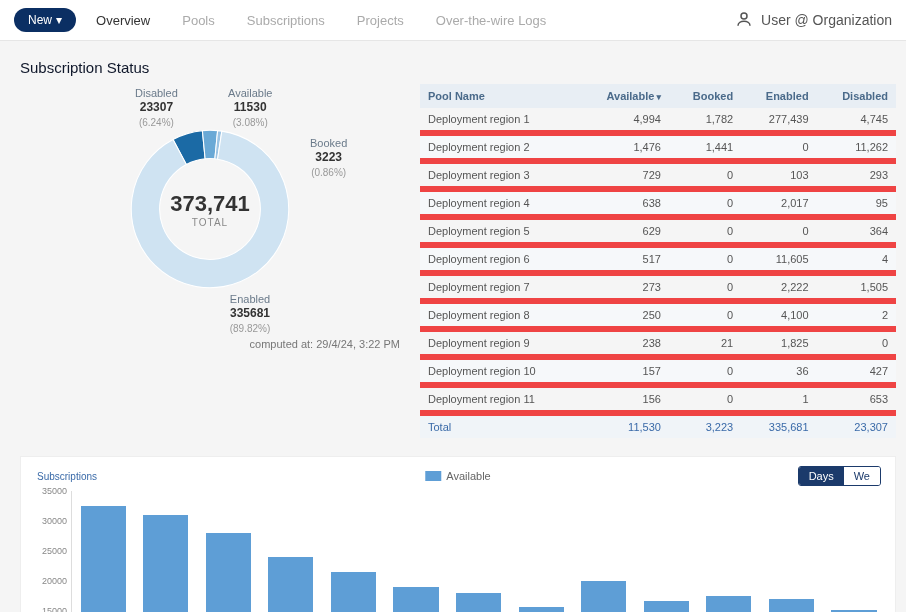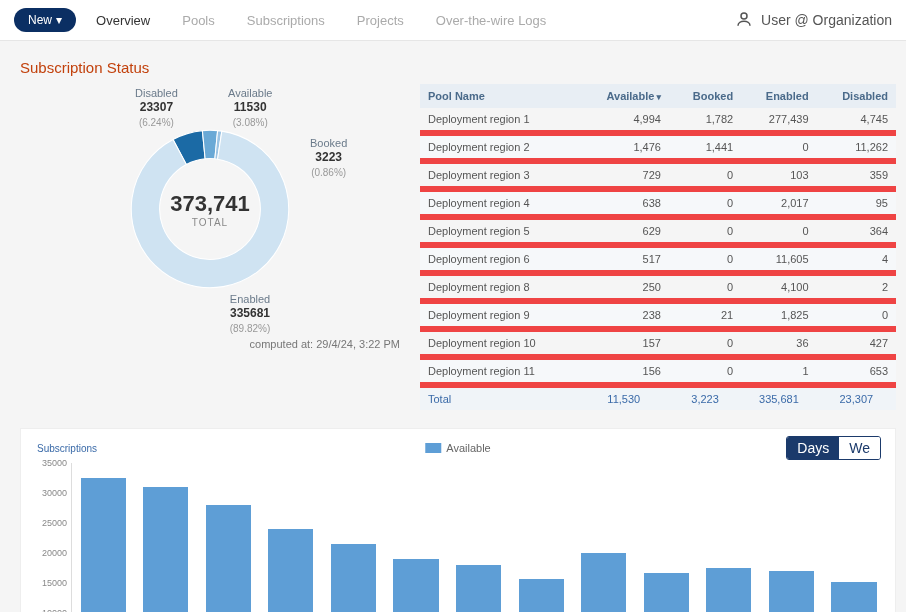--- a/index.html
+++ b/index.html
@@ -7,21 +7,21 @@
 .topbar { background: #fff; display: flex; align-items: center; padding: 8px 14px; border-bottom: 1px solid #e6e6e6; }
 .new-btn { background: #0b2f63; color: #fff; border: none; border-radius: 14px; padding: 5px 14px; font-size: 12px; cursor: pointer; display: flex; align-items: center; gap: 4px; }
 .nav-items { display: flex; gap: 32px; margin-left: 20px; }
 .nav-item { color: #aaa; cursor: pointer; font-size: 13px; }
 .nav-item.active { color: #333; font-weight: 500; }
 .spacer { flex: 1; }
 .user-area { display: flex; align-items: center; gap: 8px; color: #555; font-size: 14px; }
 .user-icon svg { width: 18px; height: 18px; stroke: #555; }
 
 .content { padding: 18px 10px 10px 20px; }
-.section-title { font-size: 15px; color: #c2410c; margin-bottom: 8px; font-weight: 500; }
+.section-title { font-size: 15px; color: #0f172a; margin-bottom: 8px; font-weight: 500; }
 
 .top-row { display: flex; gap: 20px; }
 .donut-panel { width: 380px; position: relative; }
 .donut-svg-wrap { position: relative; width: 100%; height: 250px; }
 .donut-center { position: absolute; left: 50%; top: 50%; transform: translate(-50%, -50%); text-align: center; }
 .donut-center .big { font-size: 22px; font-weight: 700; color: #333; }
 .donut-center .small { font-size: 10px; color: #888; letter-spacing: 1px; }
 .donut-label { position: absolute; font-size: 11px; color: #666; text-align: center; line-height: 1.3; }
 .donut-label .cat { color: #6a7a8a; }
 .donut-label .val { font-weight: 700; color: #333; font-size: 12px; }
@@ -29,30 +29,30 @@
 .computed { text-align: right; font-size: 11px; color: #777; margin-top: 4px; }
 
 .table-panel { flex: 1; }
 table { width: 100%; border-collapse: collapse; font-size: 11px; }
 thead th { background: #e8eef4; color: #4a6a8a; font-weight: 700; text-align: left; padding: 6px 8px; cursor: pointer; }
 thead th.num { text-align: right; }
 tbody td { padding: 5px 8px; border-bottom: 6px solid #ef4444; color: #555; }
 tbody td.num { text-align: right; }
 tbody tr:nth-child(even) td { background: #f6f8fa; }
 tfoot td { padding: 5px 8px; color: #3a6aa8; background: #f0f4f8; }
-tfoot td.num { text-align: center; }
+tfoot td.num { text-align: right; }
 .sort-ind { font-size: 9px; margin-left: 2px; }
 
 .bar-panel { background: #fff; margin-top: 18px; padding: 8px 10px 16px 10px; border: 1px solid #eee; }
 .bar-header { display: flex; align-items: center; position: relative; height: 22px; margin-bottom: 4px; }
 .bar-ytitle { color: #3a6aa8; font-size: 10px; position: absolute; left: 6px; }
 .legend { position: absolute; left: 50%; transform: translateX(-50%); font-size: 11px; color: #666; display: flex; align-items: center; gap: 5px; }
 .legend-swatch { width: 16px; height: 10px; background: #5e9ed6; display: inline-block; }
 .toggle { position: absolute; right: 4px; display: flex; border: 1px solid #1b3a6b; border-radius: 3px; overflow: hidden; }
-.toggle-opt { font-size: 14px; padding: 3px 10px; cursor: pointer; background: #fff; color: #1b3a6b; }
+.toggle-opt { font-size: 11px; padding: 3px 10px; cursor: pointer; background: #fff; color: #1b3a6b; }
 .toggle-opt.active { background: #1b3a6b; color: #fff; }
 .bar-chart-area { position: relative; height: 210px; display: flex; }
 .yaxis { width: 40px; position: relative; }
 .ytick { position: absolute; right: 4px; font-size: 9px; color: #888; transform: translateY(50%); }
 .bars-region { flex: 1; display: flex; align-items: flex-end; gap: 2.2%; padding: 0 1%; border-left: 1px solid #ddd; border-bottom: 1px solid #ddd; position: relative; }
 .bar { flex: 1; background: #5e9ed6; }
 </style>
 </head>
 <body>
 
@@ -144,21 +144,21 @@
               <td class="num">1,476</td>
               <td class="num">1,441</td>
               <td class="num">0</td>
               <td class="num">11,262</td>
             </tr>
             <tr>
               <td>Deployment region 3</td>
               <td class="num">729</td>
               <td class="num">0</td>
               <td class="num">103</td>
-              <td class="num">359</td>
+              <td class="num">293</td>
             </tr>
             <tr>
               <td>Deployment region 4</td>
               <td class="num">638</td>
               <td class="num">0</td>
               <td class="num">2,017</td>
               <td class="num">95</td>
             </tr>
             <tr>
               <td>Deployment region 5</td>
@@ -166,20 +166,27 @@
               <td class="num">0</td>
               <td class="num">0</td>
               <td class="num">364</td>
             </tr>
             <tr>
               <td>Deployment region 6</td>
               <td class="num">517</td>
               <td class="num">0</td>
               <td class="num">11,605</td>
               <td class="num">4</td>
+            </tr>
+            <tr>
+              <td>Deployment region 7</td>
+              <td class="num">273</td>
+              <td class="num">0</td>
+              <td class="num">2,222</td>
+              <td class="num">1,505</td>
             </tr>
             <tr>
               <td>Deployment region 8</td>
               <td class="num">250</td>
               <td class="num">0</td>
               <td class="num">4,100</td>
               <td class="num">2</td>
             </tr>
             <tr>
               <td>Deployment region 9</td>

